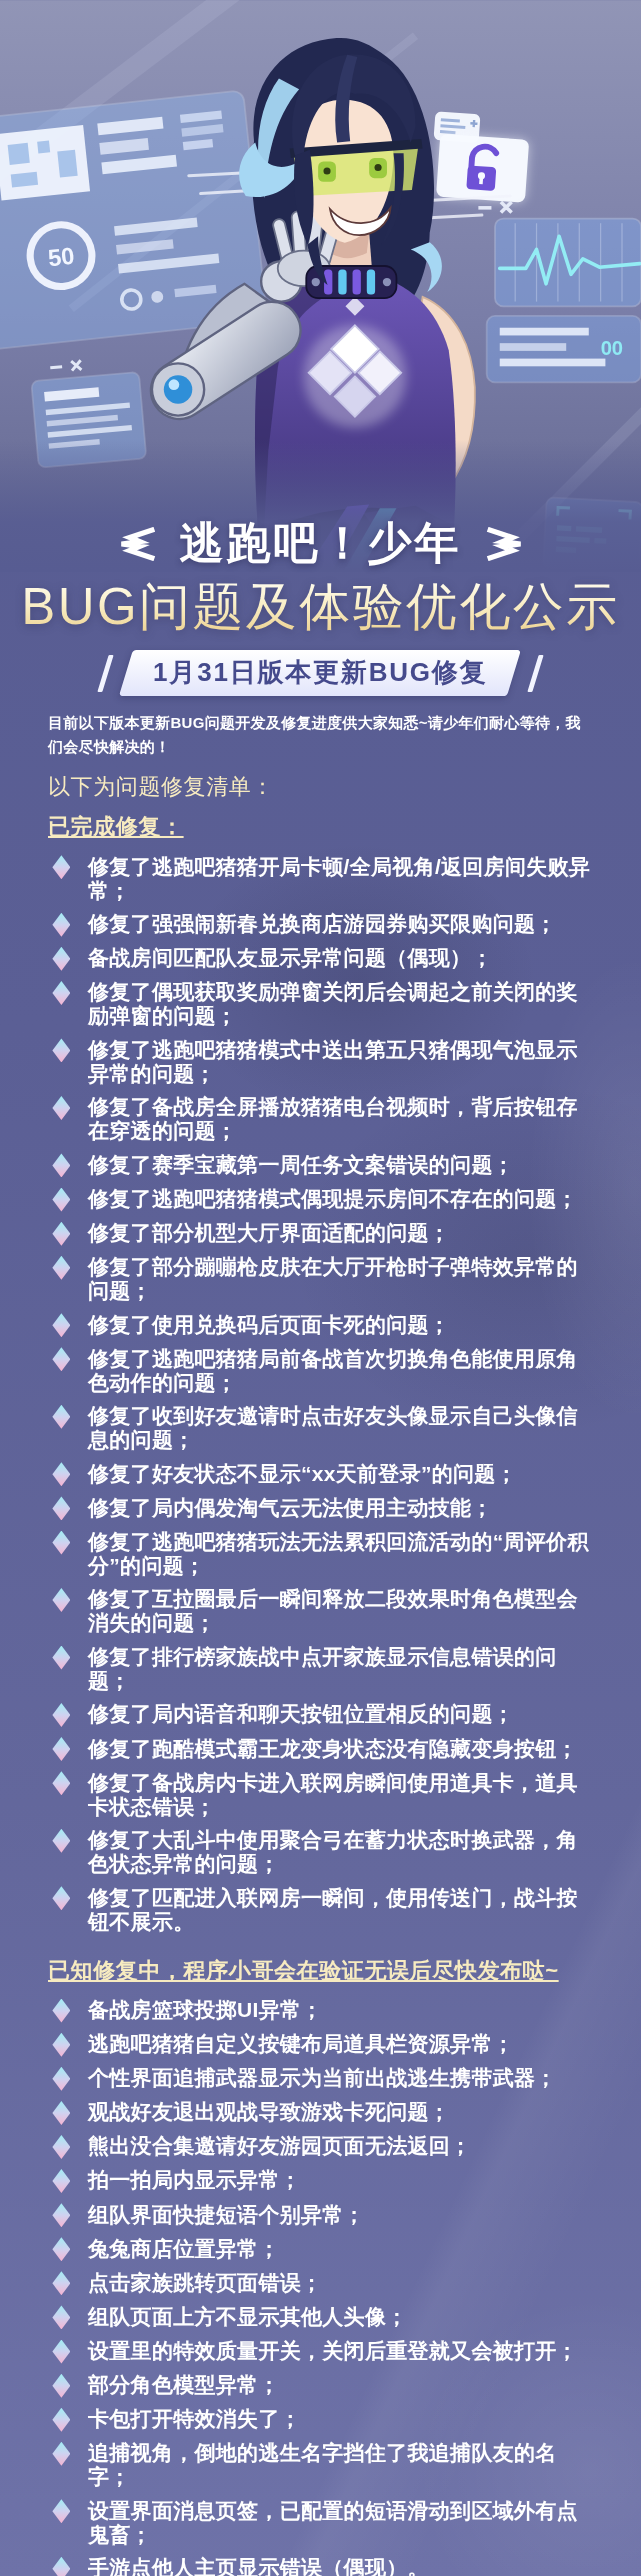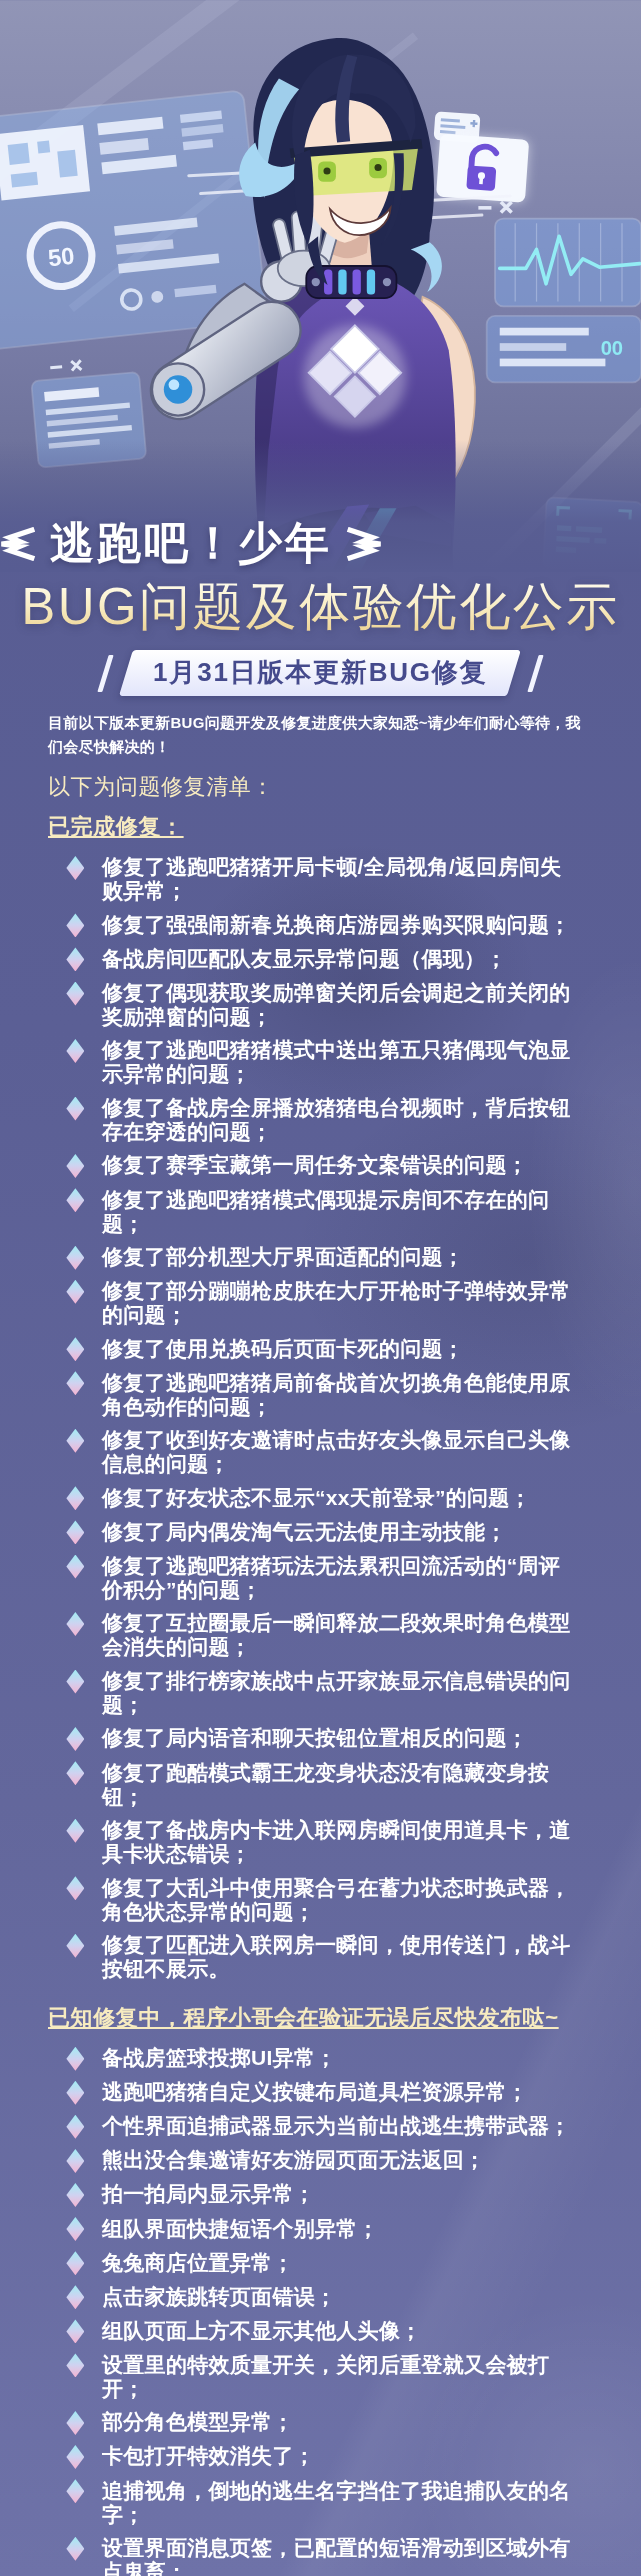--- a/index.html
+++ b/index.html
@@ -5,21 +5,21 @@
   html,body{margin:0;padding:0;}
   body{font-family:"Liberation Sans","DejaVu Sans",sans-serif;background:#44486e;}
   .page{position:relative;width:641px;height:2576px;margin:0 auto;overflow:hidden;
         background:linear-gradient(180deg,#565b91 0%,#5b5f95 40%,#63679c 70%,#6e72a8 100%);}
   
   .hero{position:relative;width:641px;height:701px;}
   .hero-art{position:absolute;top:0;left:0;width:641px;height:570px;display:block;}
   .hero-fade{position:absolute;left:0;top:440px;width:641px;height:132px;
              background:linear-gradient(180deg,rgba(87,92,146,0) 0%,rgba(87,92,146,.88) 62%,#575c92 100%);}
   .hero-titles{position:absolute;top:518px;left:0;width:641px;text-align:center;}
-  .game-row{display:flex;justify-content:flex-start;align-items:center;gap:13px;height:51px;}
+  .game-row{display:flex;justify-content:center;align-items:center;gap:23px;height:51px;}
   .game-title{font-size:44px;font-weight:900;color:#ffffff;letter-spacing:3px;
               text-shadow:0 1.8px 6px rgba(30,30,70,.45);}
   .zigzag{display:block;}
   .main-title{margin-top:9px;font-size:51px;line-height:57px;font-weight:400;letter-spacing:2.4px;
               background:linear-gradient(180deg,#fffdf2 0%,#f9eec6 48%,#ecd08e 100%);
               -webkit-background-clip:text;background-clip:text;color:transparent;
               filter:drop-shadow(0 2.4px 4.8px rgba(30,30,70,.35));}
   .badge-row{margin-top:15.4px;display:flex;justify-content:center;align-items:center;gap:18px;}
   .slash{width:5.3px;height:37px;background:#f2f4ff;transform:skewX(-17deg);border-radius:1.2px;}
   .badge{display:inline-block;padding:5.3px 27px;transform:skewX(-17deg);
@@ -37,21 +37,21 @@
        linear-gradient(115deg, transparent 76%, rgba(255,255,255,.05) 78%, transparent 85%);}
   .content{position:relative;padding:9.5px 48px 0 48px;}
   .intro{margin:0 0 15.4px 0;font-size:15px;line-height:24px;font-weight:700;color:#ffffff;
          letter-spacing:0.3px;}
   .list-heading{margin:0 0 15.4px 0;font-size:22px;line-height:25px;font-weight:400;color:#f7ebc0;
                 letter-spacing:0.6px;}
   .sec{margin:0;}
   .sec + .sec{margin-top:24px;}
   .sec-h{margin:0 0 15.4px 0;font-size:22px;line-height:25px;font-weight:800;color:#f7ebc0;
          letter-spacing:0.6px;text-decoration:underline;}
-  .items{list-style:none;margin:16px;padding:0;}
+  .items{list-style:none;margin:2px;padding:0;}
   .item{display:flex;align-items:flex-start;margin:0 0 9.5px 0;}
   .dia-col{flex:0 0 38px;padding-top:0.6px;}
   .dia{display:block;width:18px;height:24px;margin-left:2.4px;
        clip-path:polygon(50% 0,100% 50%,50% 100%,0 50%);
        background:linear-gradient(180deg,#a2ecf4 0%,#cfd2f0 50%,#f5b4d2 100%);}
   .txt{flex:1 1 auto;font-size:21px;line-height:24px;font-weight:700;color:#ffffff;
        letter-spacing:0.3px;}
 </style>
 </head>
 <body>
@@ -491,20 +491,26 @@
     <span class="txt">逃跑吧猪猪自定义按键布局道具栏资源异常；</span>
   </li>
 
   <li class="item">
     <span class="dia-col">
       <span class="dia"></span>
     </span>
     <span class="txt">个性界面追捕武器显示为当前出战逃生携带武器；</span>
   </li>
 
+  <li class="item">
+    <span class="dia-col">
+      <span class="dia"></span>
+    </span>
+    <span class="txt">观战好友退出观战导致游戏卡死问题；</span>
+  </li>
 
   <li class="item">
     <span class="dia-col">
       <span class="dia"></span>
     </span>
     <span class="txt">熊出没合集邀请好友游园页面无法返回；</span>
   </li>
 
   <li class="item">
     <span class="dia-col">

